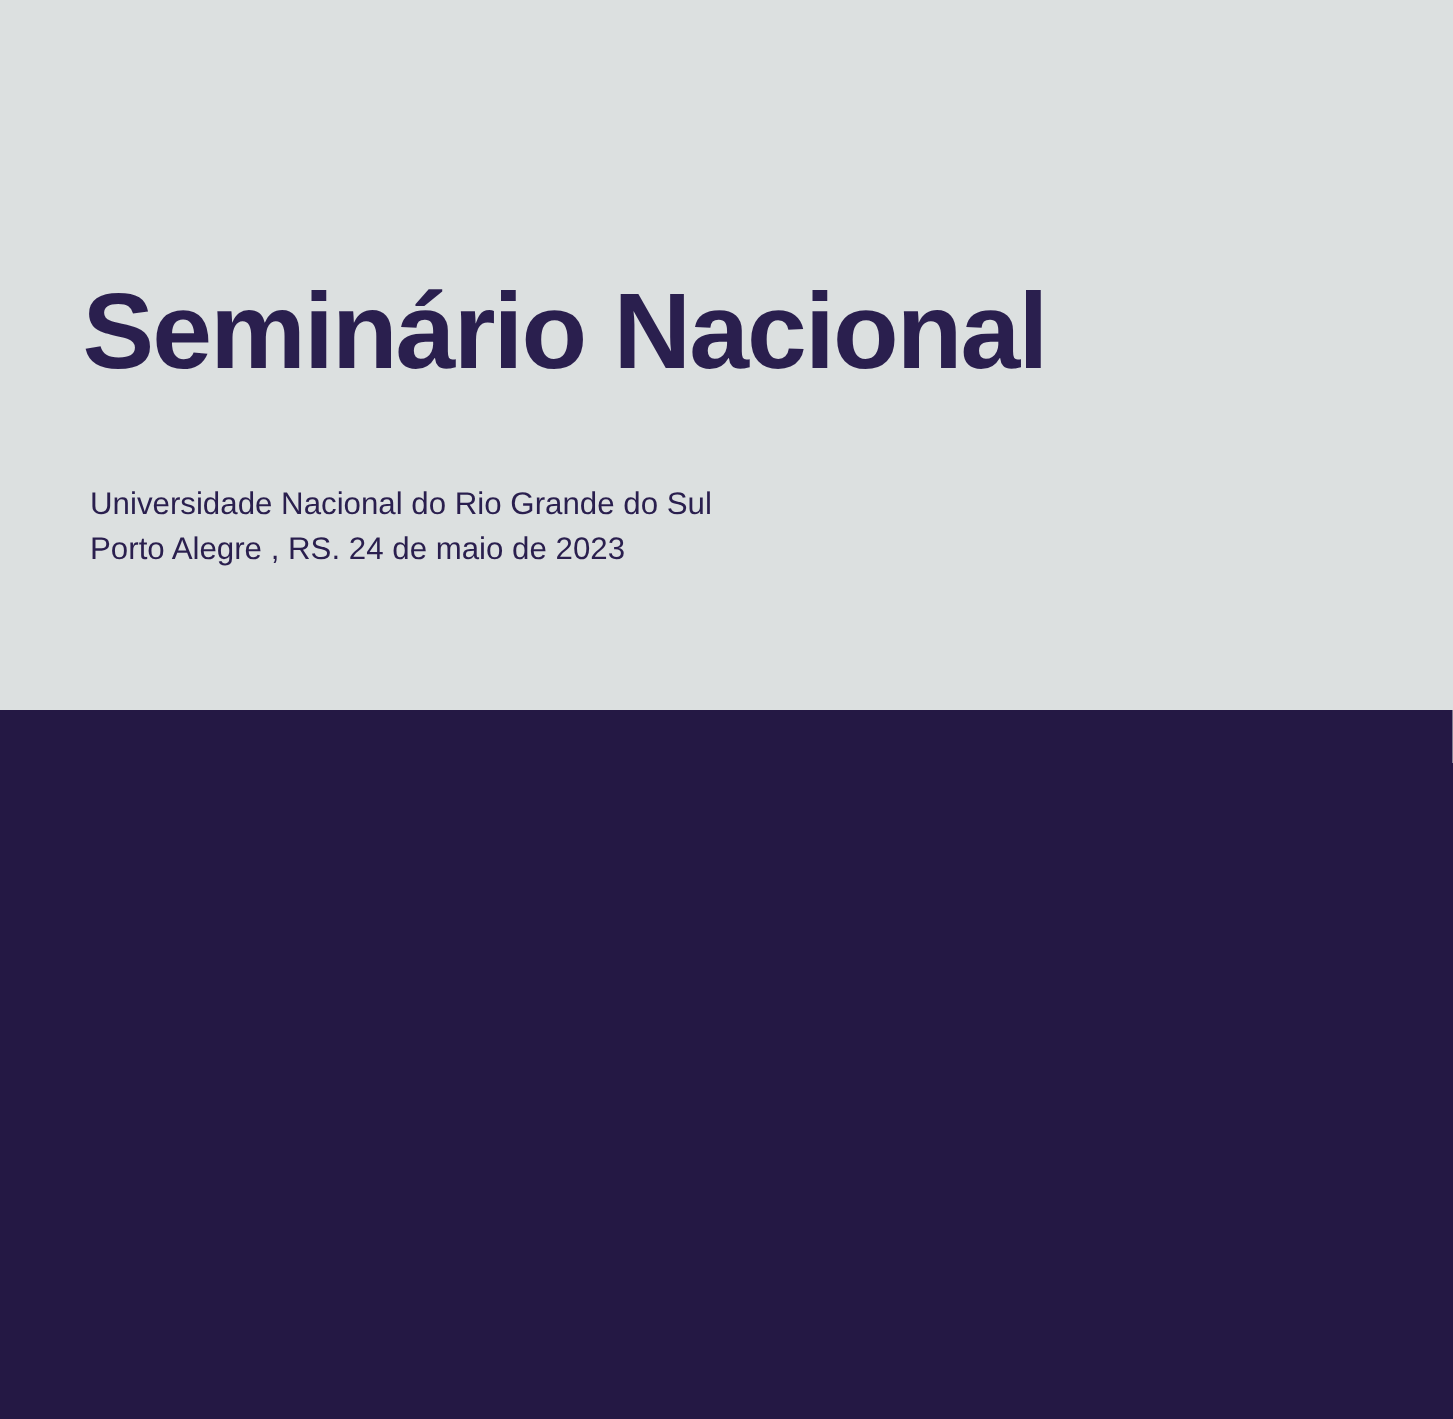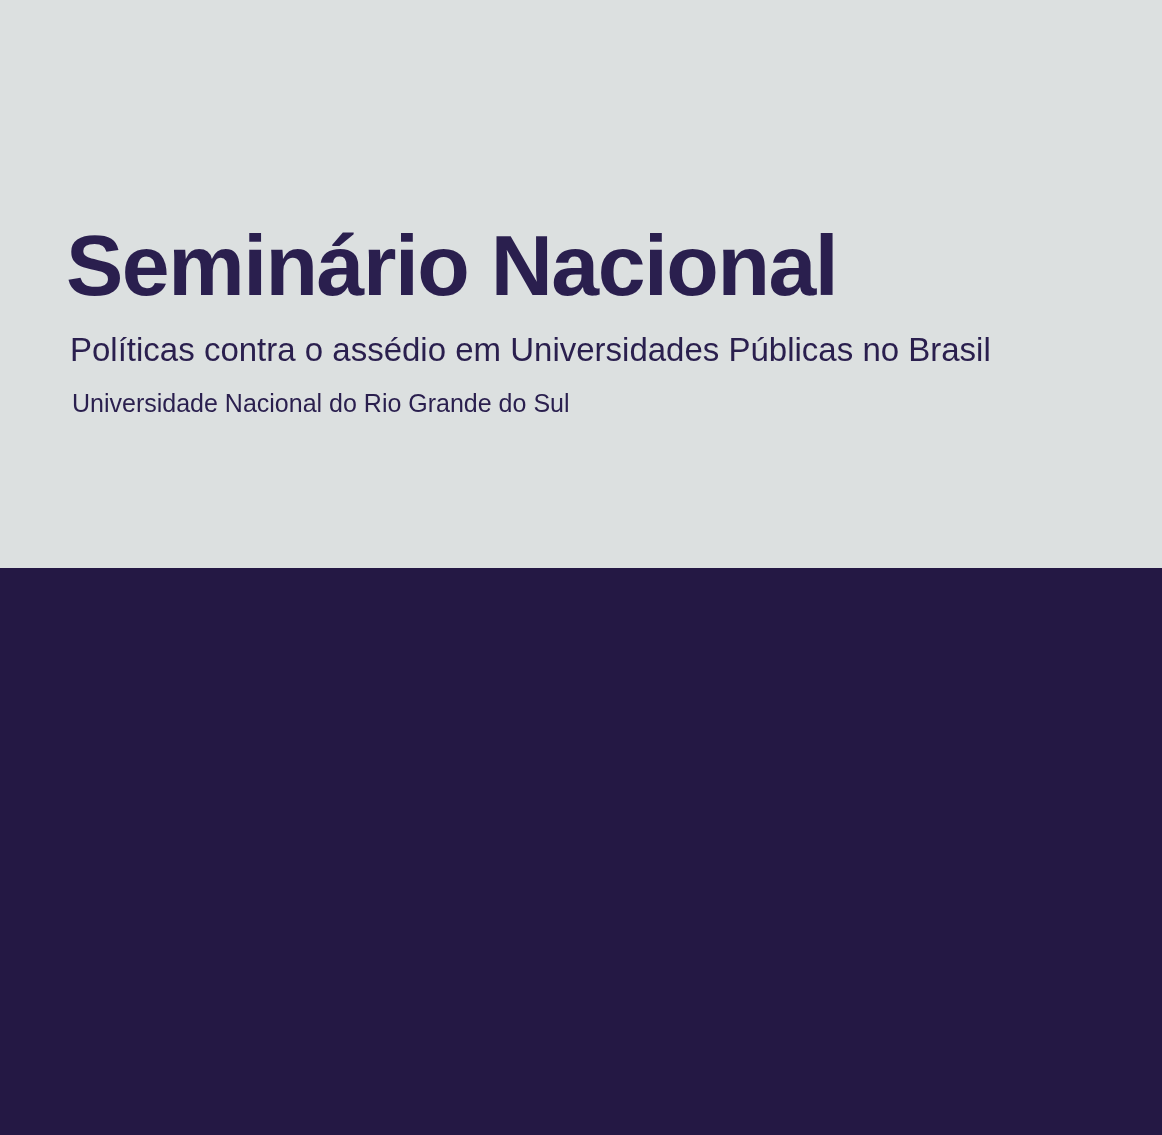--- a/index.html
+++ b/index.html
@@ -67,23 +67,23 @@
     background: #241844;
   }
 </style>
 </head>
 <body>
 
 <div class="poster">
 
   <div class="header">
     <div class="title">Seminário Nacional</div>
-    <div class="subtitle">Políticas contra o assédio em  Universidades Públicas no Brasil</div>
     <div class="venue">
       <div>Universidade Nacional do Rio Grande do Sul</div>
+      <div>Porto Alegre , RS. 24 de maio de 2023</div>
     </div>
   </div>
 
   <div class="footer">
 
     
     
 
     
     

